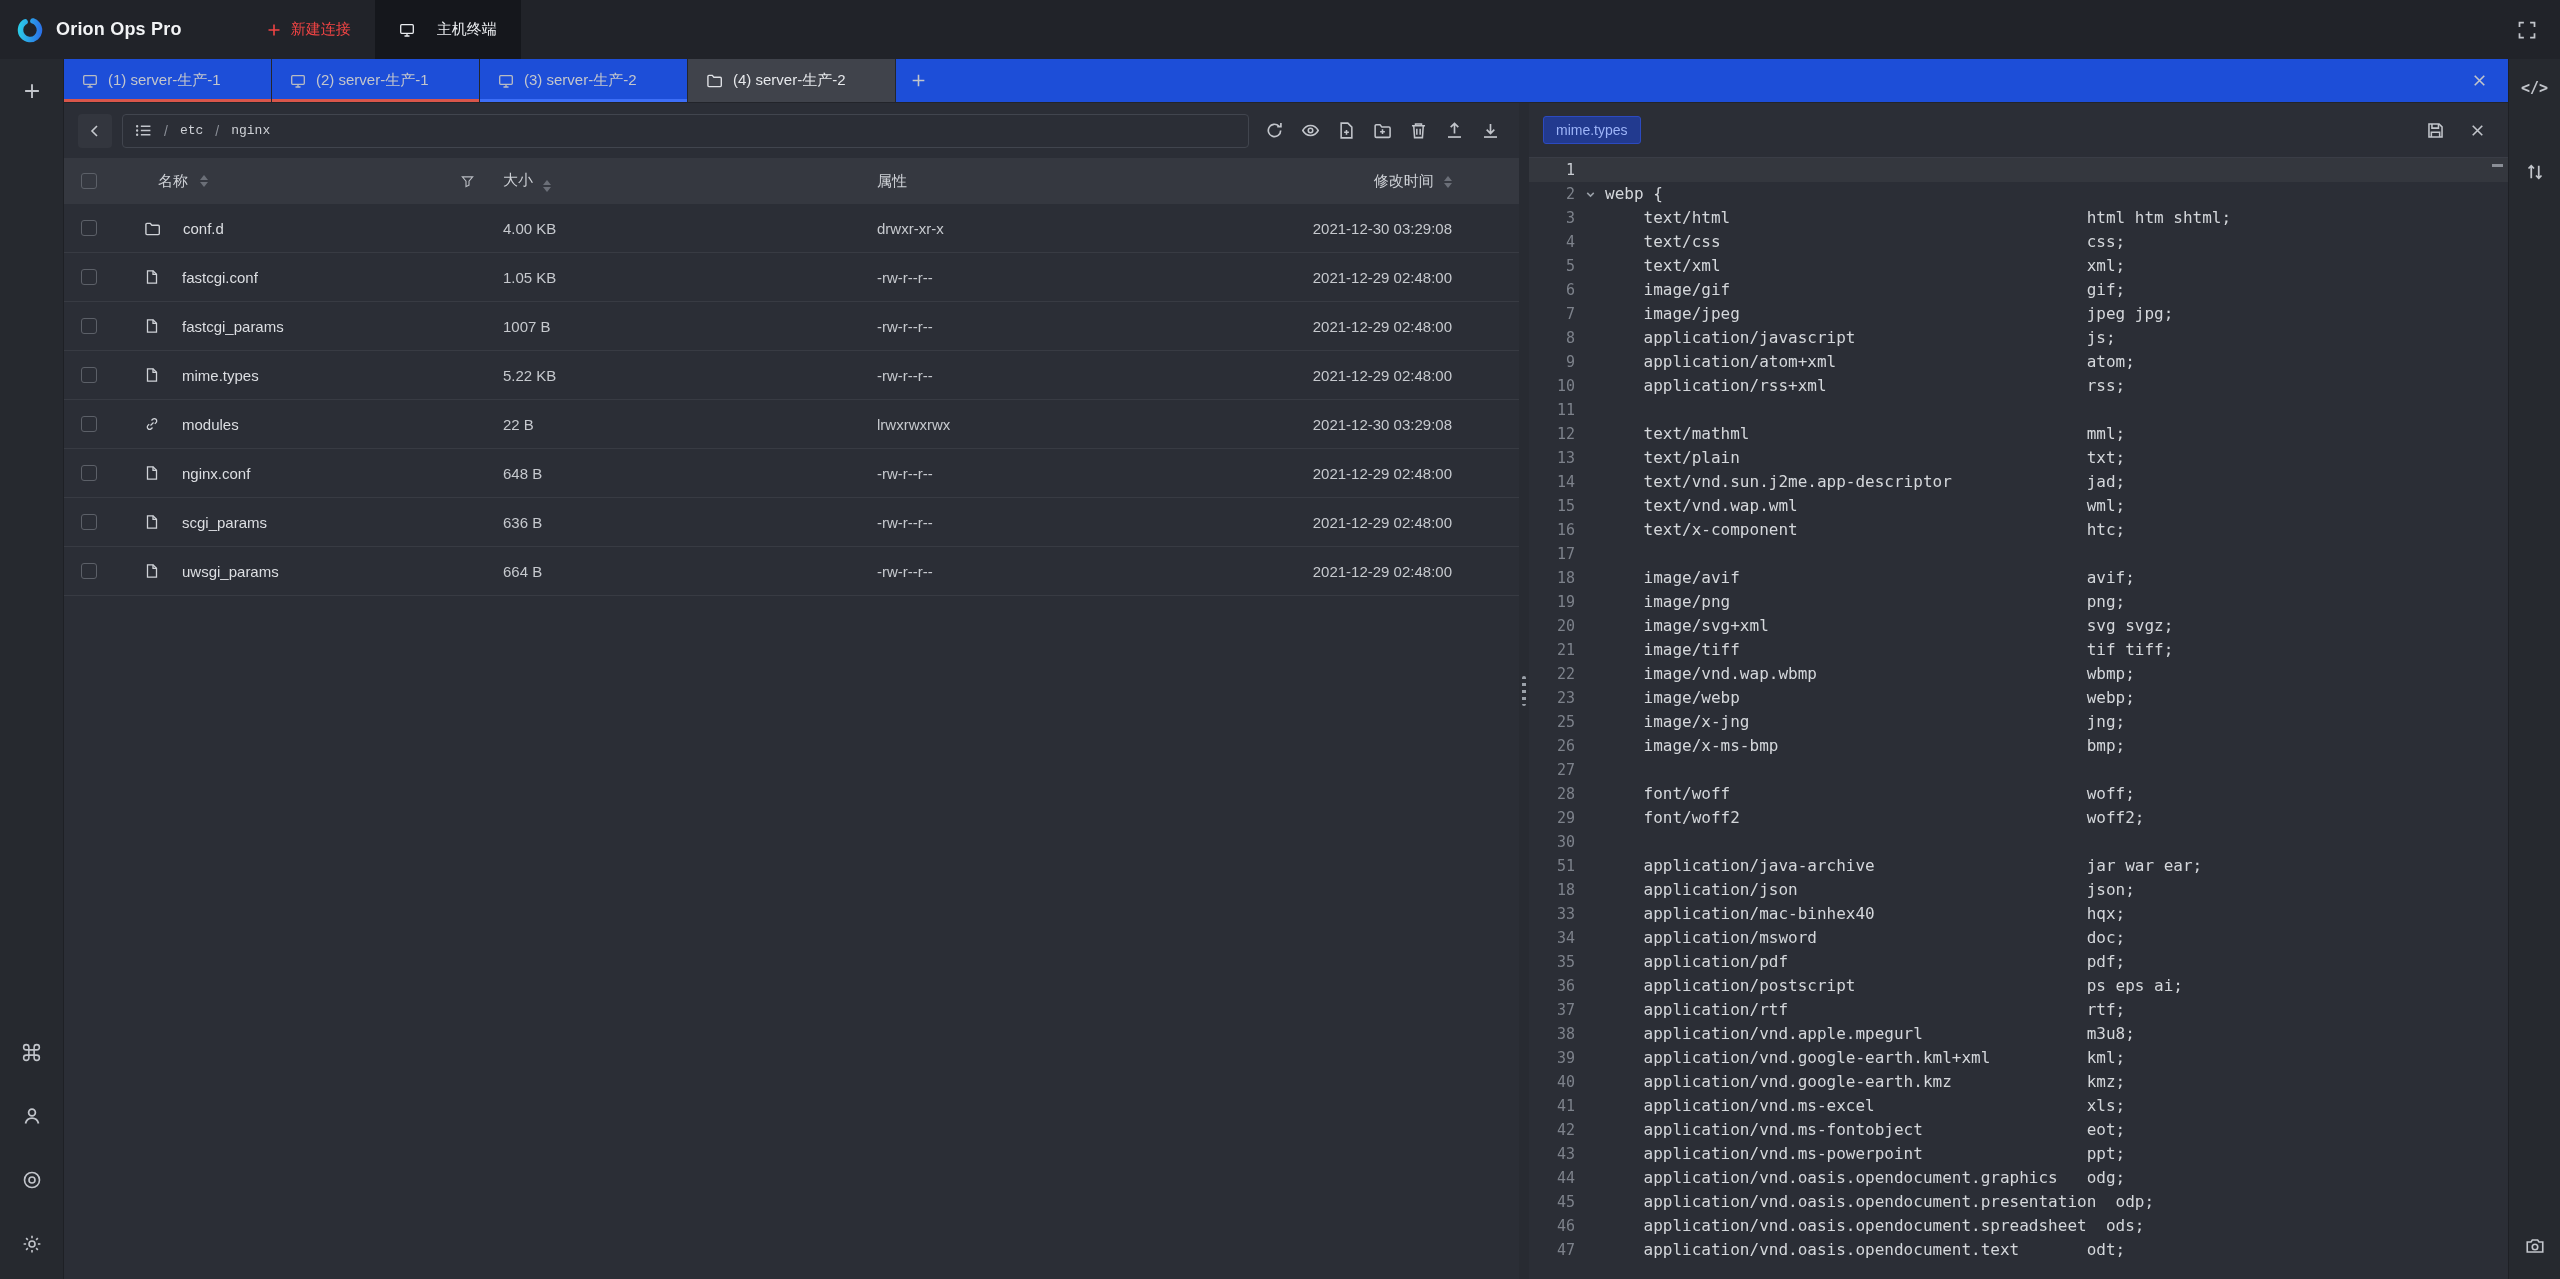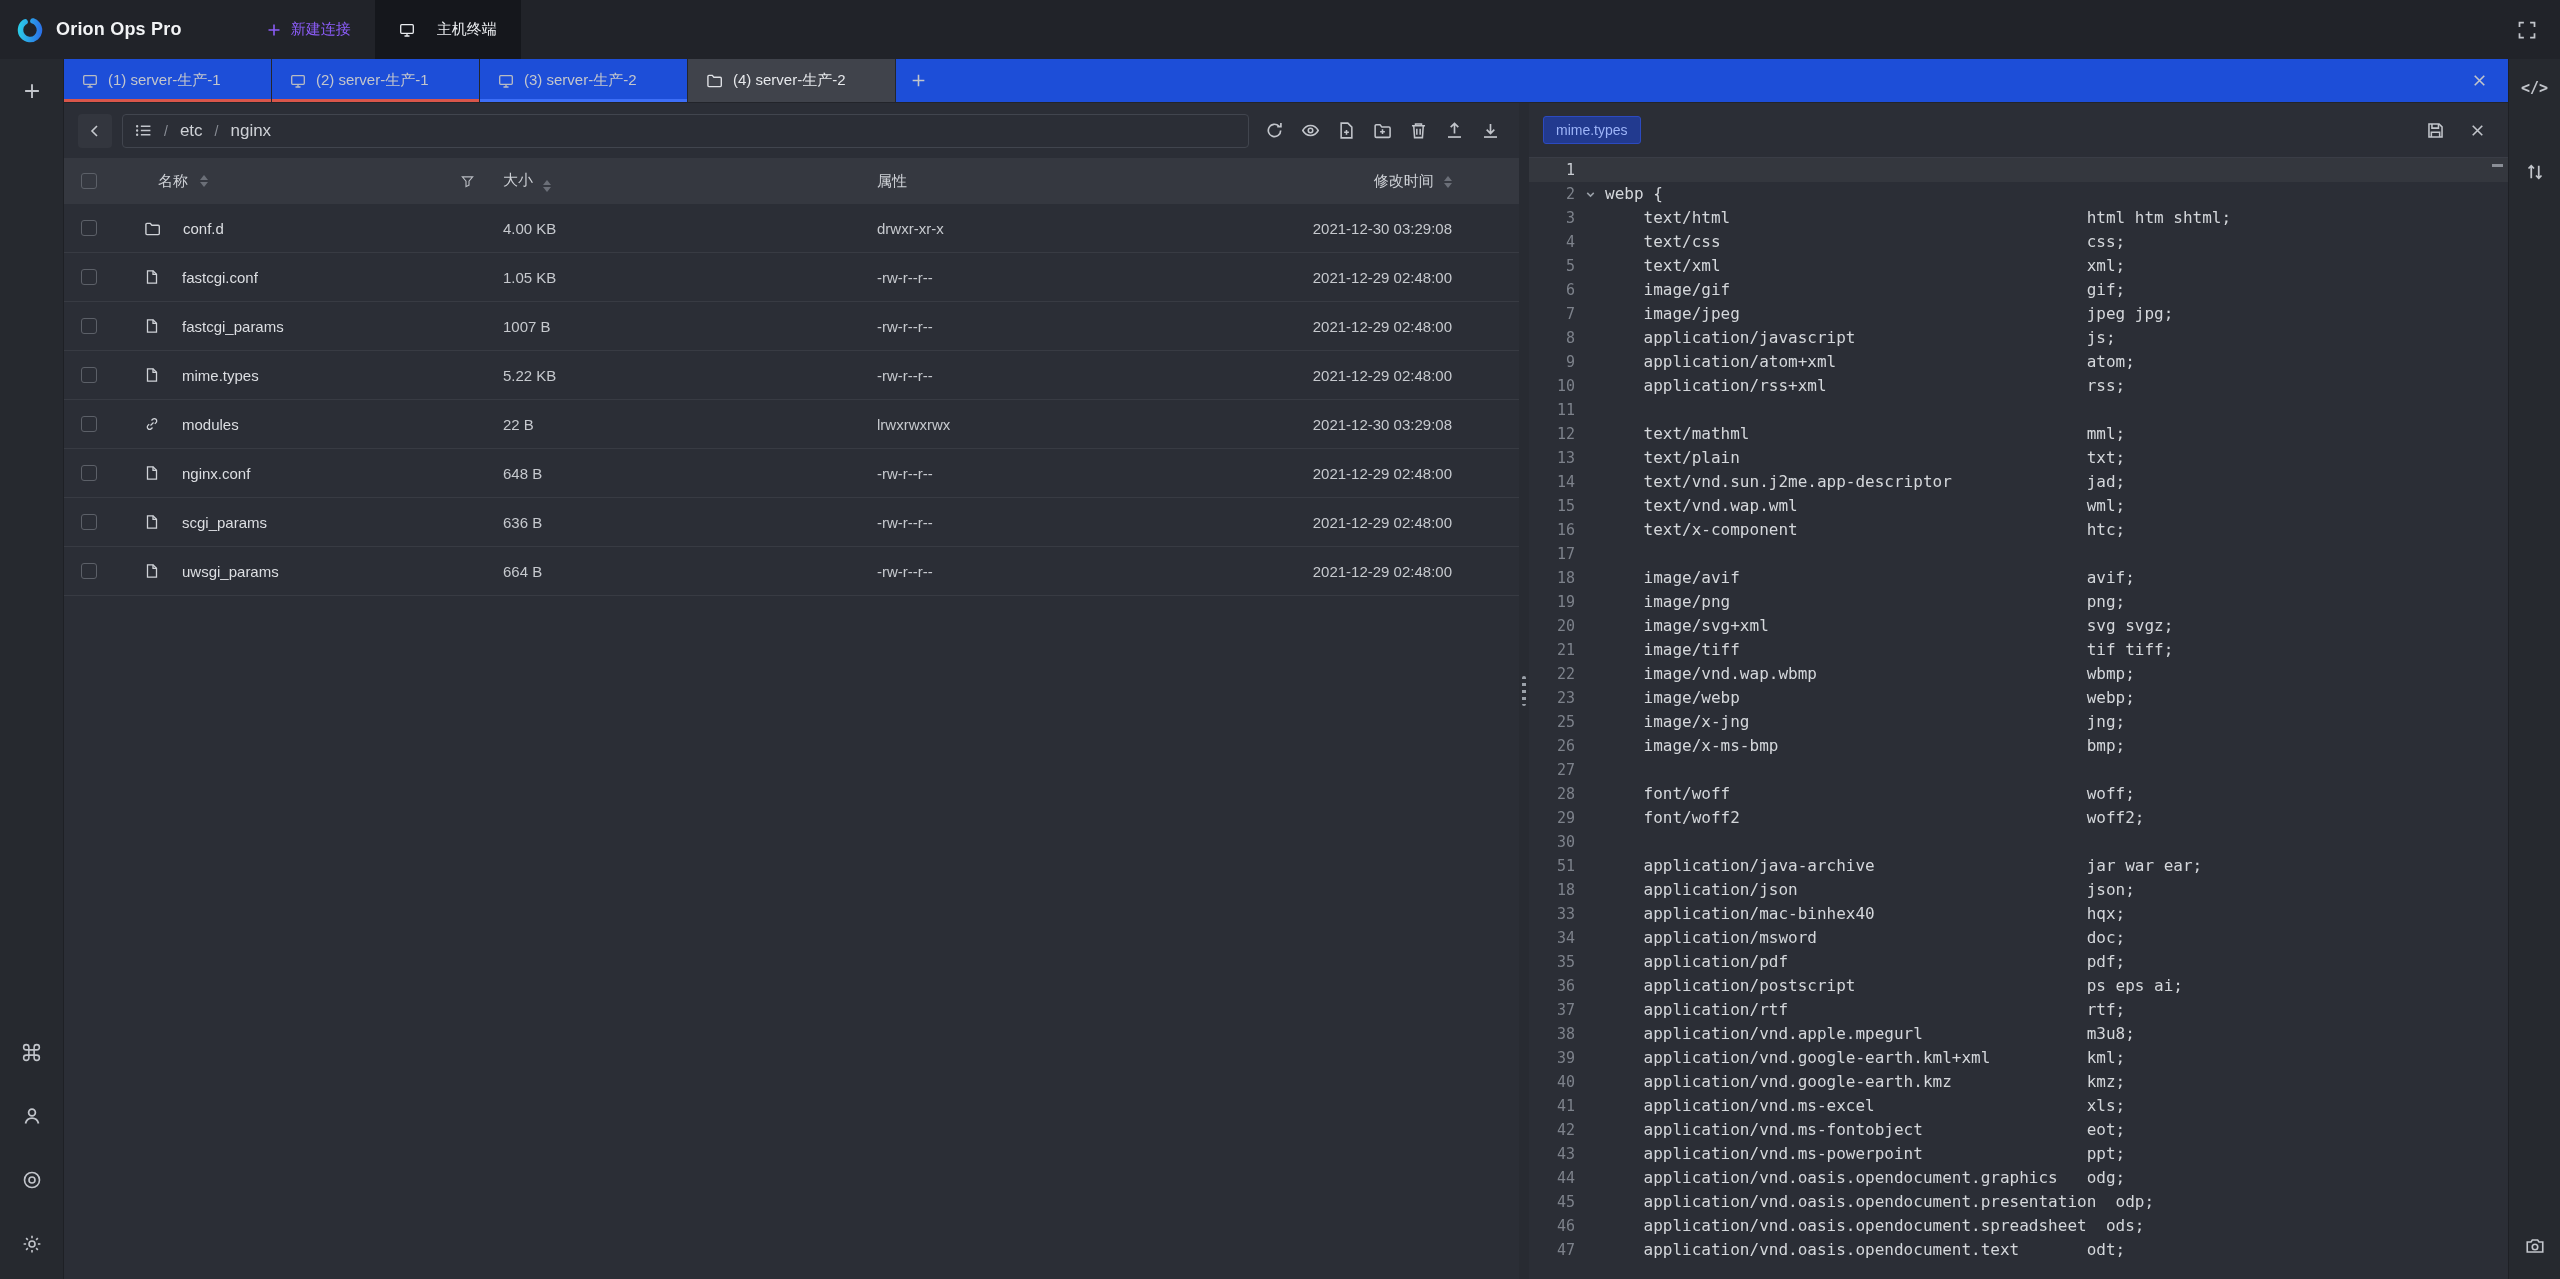--- a/index.html
+++ b/index.html
@@ -8,21 +8,21 @@
   button { background:none; border:none; color:inherit; font:inherit; cursor:pointer; }
   svg { display:block; }
 
   #app { width:2560px; height:1279px; display:flex; flex-direction:column; background:#2b2e36; }
 
   
   .topbar { height:59px; background:#212329; display:flex; align-items:center; flex:0 0 auto; }
   .brand { display:flex; align-items:center; gap:12px; padding:0 20px 0 16px; }
   .brand-title { font-size:18px; font-weight:bold; color:#f2f3f5; letter-spacing:.2px; }
   .top-menu { display:flex; align-items:stretch; height:100%; margin-left:40px; }
-  .top-menu-item { display:flex; align-items:center; gap:9px; padding:0 24px; color:#8b5cf6; font-size:15px; }
+  .top-menu-item { display:flex; align-items:center; gap:9px; padding:0 24px; color:#ef4444; font-size:15px; }
   .top-menu-item.active { background:#15171c; color:#eceef1;gap:22px; }
   .topbar-spacer { flex:1; }
   .topbar-right { padding-right:16px; display:flex; align-items:center; }
   .icon-btn { display:flex; align-items:center; justify-content:center; width:34px; height:34px; border-radius:4px; color:#c2c5cb; }
 
   
   .shell { flex:1; display:flex; min-height:0; }
   .rail { width:64px; flex:0 0 auto; background:#26292f; display:flex; flex-direction:column; align-items:center; }
   .rail-left { width:64px; border-right:1px solid #1e2025; padding:11px 0 14px; }
   .rail-right { width:52px; border-left:1px solid #1e2025; padding:8px 0 12px; }
@@ -49,21 +49,21 @@
   .fm-panel { width:1455px; flex:0 0 auto; background:#2b2e36; display:flex; flex-direction:column; min-height:0; }
   .splitter { width:10px; flex:0 0 auto; background:#282b32; display:flex; align-items:center; justify-content:center; cursor:col-resize; }
   .splitter .grip { width:4px; height:30px; border-radius:2px; background:repeating-linear-gradient(#9aa0a8 0 3px, transparent 3px 7px); }
   .editor-panel { flex:1; background:#2b2e36; display:flex; flex-direction:column; min-width:0; }
 
   
   .fm-toolbar { height:55px; display:flex; align-items:center; gap:10px; padding:0 14px; flex:0 0 auto; }
   .back-btn { width:34px; height:34px; border-radius:4px; background:#33363e; display:flex; align-items:center; justify-content:center; color:#c6c9ce; }
   .addr-bar { flex:1; height:34px; border:1px solid #41454e; border-radius:4px; background:#2b2e36; display:flex; align-items:center; gap:12px; padding:0 12px; }
   .addr-bar .sep { color:#8a8e96; font-size:14px; }
-  .addr-seg { color:#ced1d6; font-size:17px; cursor:pointer; }
+  .addr-seg { color:#ced1d6; font-size:13px; cursor:pointer;font-family:Liberation Mono, monospace; }
   .fm-actions { display:flex; align-items:center; gap:6px; }
   .fm-actions .icon-btn { width:30px; height:30px; }
 
   
   .fm-table { display:flex; flex-direction:column; min-height:0; }
   .frow, .fhead { display:flex; align-items:center; height:49px; }
   .fhead { height:46px; background:#353840; color:#ced1d6; }
   .frow { border-bottom:1px solid #383b43; color:#c6c9ce; }
   .col-check { width:50px; display:flex; justify-content:center; flex:0 0 auto; }
   .cb { width:16px; height:16px; border:1px solid #5c6068; border-radius:3px; background:transparent; display:inline-block; cursor:pointer; }

